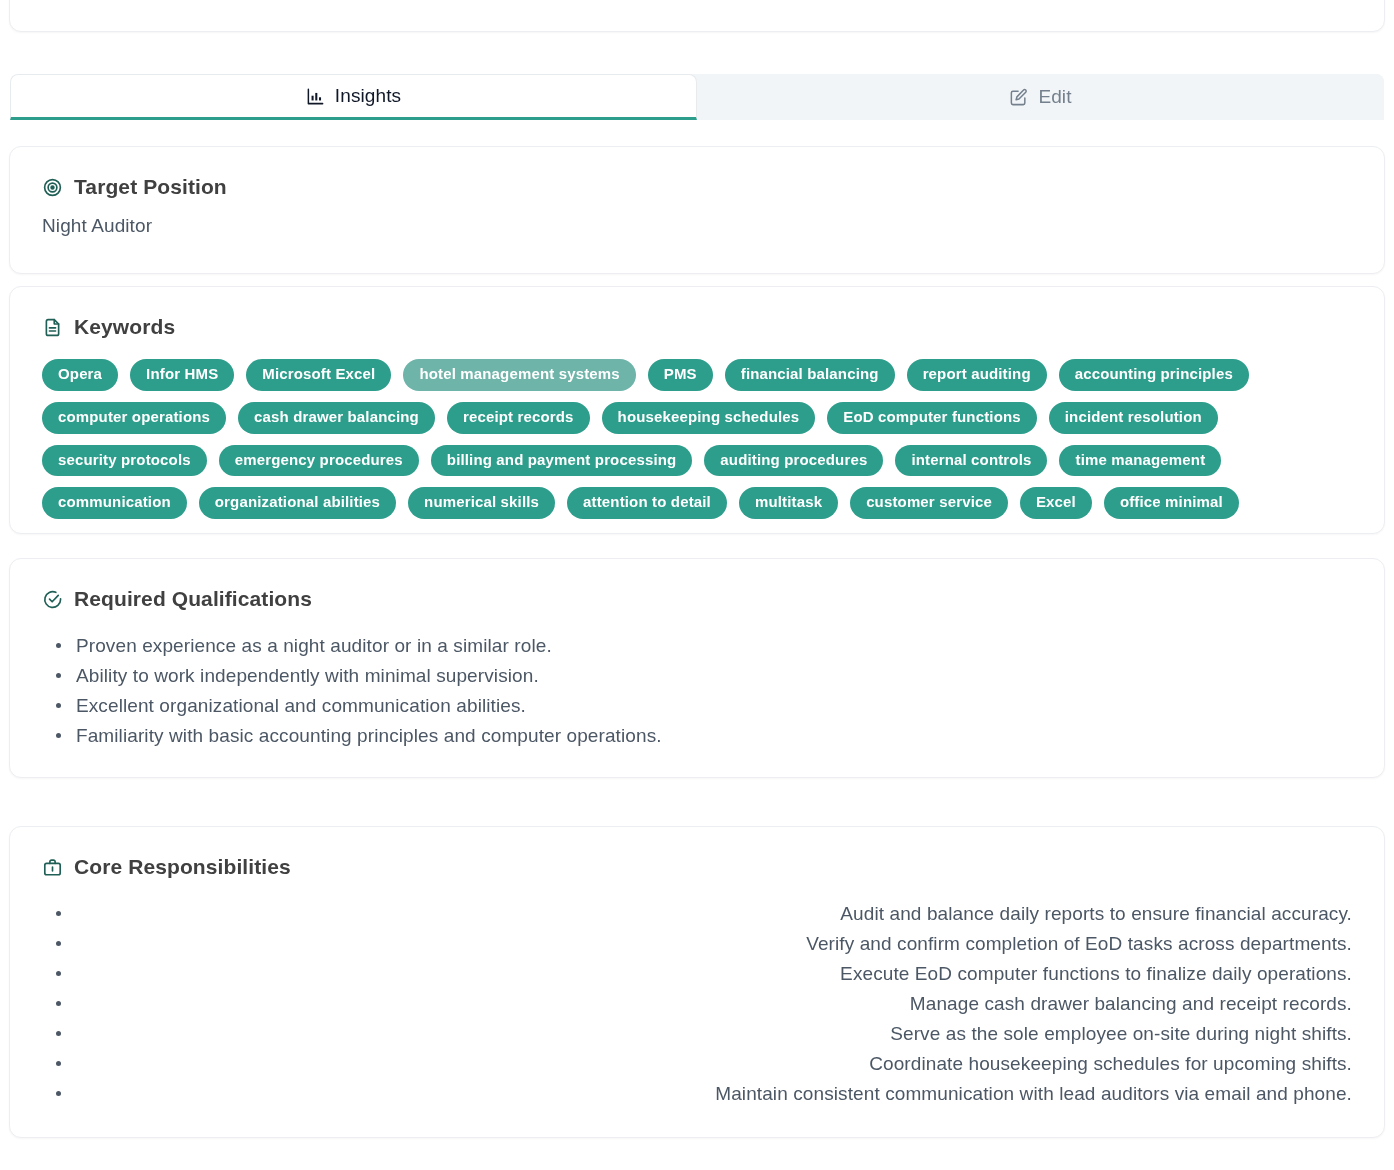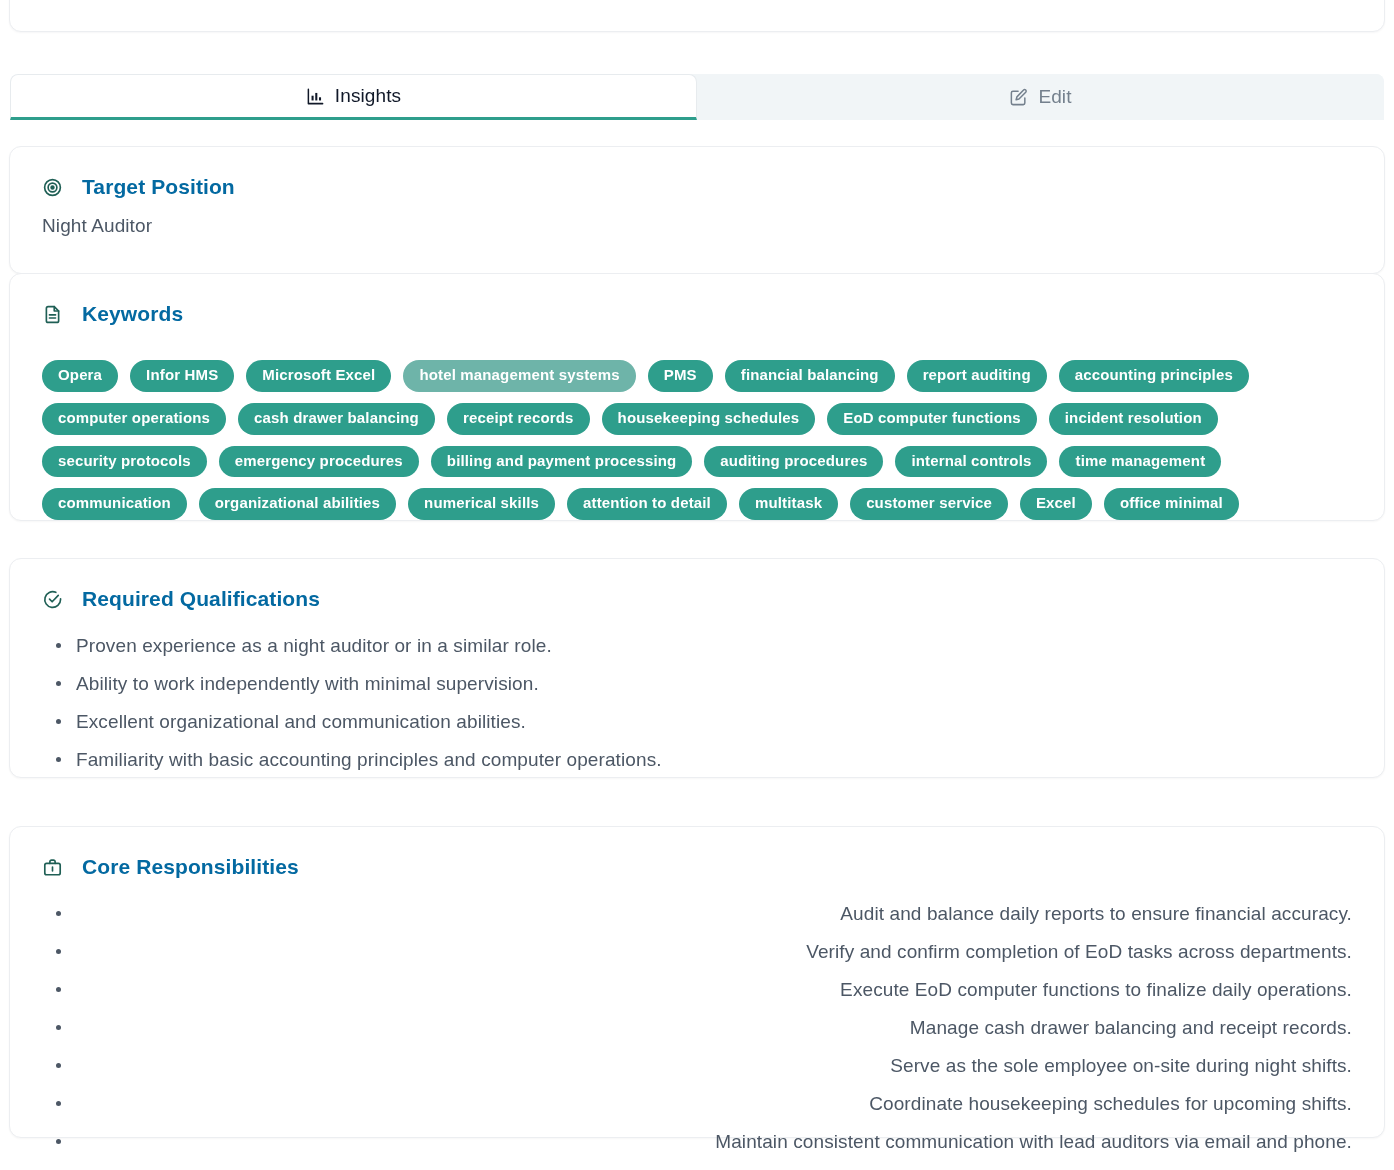--- a/index.html
+++ b/index.html
@@ -82,38 +82,37 @@
   .section-head {
     display: flex;
     align-items: center;
     gap: 11px;
     margin: 0 0 0 0;
   }
   .section-head .sicon { display: inline-flex; align-items: center; color: #1f5f55; }
   .section-title {
     font-size: 21px;
     font-weight: 700;
-    color: #0369a1;
-    letter-spacing: .1px;
-    margin-left: 8px;
+    color: #404040;
+    letter-spacing: .1px;
   }
 
   .body-text {
     font-size: 19px;
     color: #4c5765;
     margin-top: 16px;
     letter-spacing: .1px;
   }
 
   
   .chips {
     display: flex;
     flex-wrap: wrap;
     gap: 11px 12px;
-    margin-top: 34px;
+    margin-top: 20px;
   }
   .chip {
     background: #2e9e8c;
     color: #ffffff;
     font-size: 15px;
     font-weight: 700;
     letter-spacing: .15px;
     padding: 6px 16px 7px 16px;
     border-radius: 999px;
     line-height: 1.25;
@@ -128,36 +127,35 @@
     padding-left: 30px;
     list-style: none;
   }
   ul.bullets li {
     position: relative;
     font-size: 19px;
     color: #4c5765;
     line-height: 1.58;
     letter-spacing: .1px;
     padding-left: 4px;
-    margin-top: 8px;
   }
   ul.bullets li::before {
     content: "";
     position: absolute;
     left: -16px;
     top: 12px;
     width: 5px;
     height: 5px;
     border-radius: 50%;
     background: #4c5765;
   }
 
   
   #card-target   { top: 146px; height: 128px; }
-  #card-keywords { top: 273px; height: 248px; }
+  #card-keywords { top: 286px; height: 248px; }
   #card-qual     { top: 558px; height: 220px; }
   #card-resp     { top: 826px; height: 312px; text-align: right; }
 </style>
 </head>
 <body>
 
 <div class="page">
 
   <div class="top-partial-card"></div>
 

